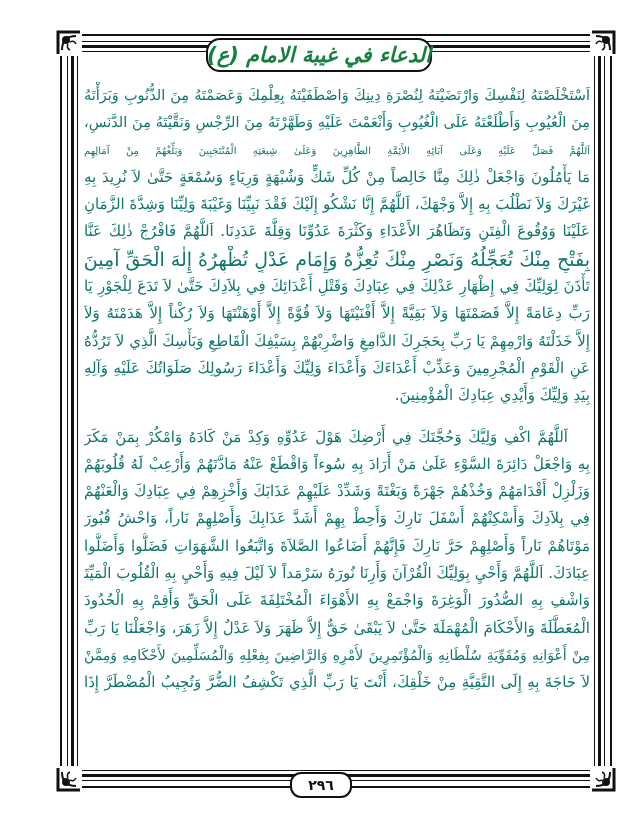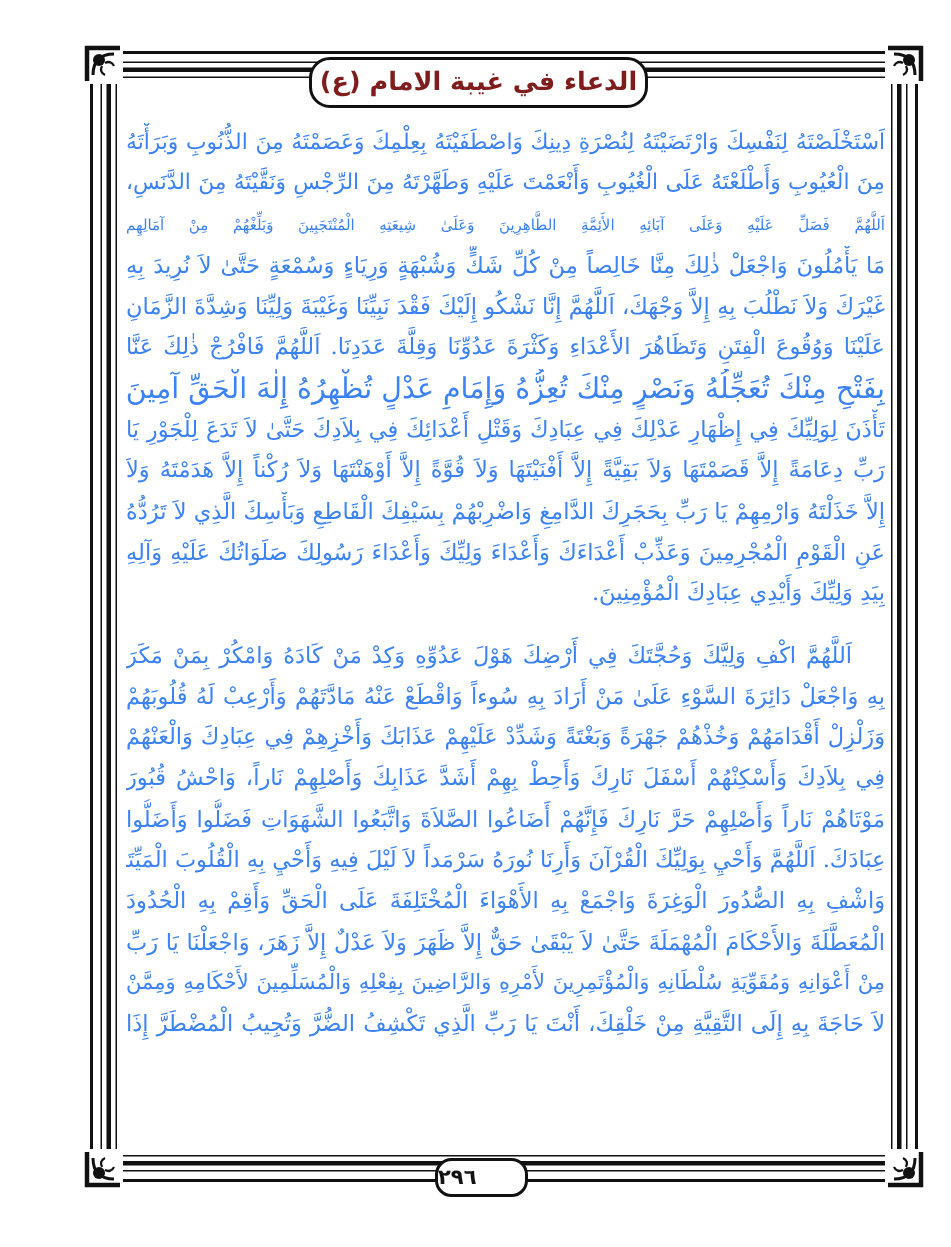--- a/index.html
+++ b/index.html
@@ -32,43 +32,43 @@
   .corner.bl { left: 56px; top: 766px; }
   .corner.br { left: 590px; top: 766px; }
 
   .header-cartouche {
     position: absolute; left: 206px; top: 38px; width: 222px; height: 30px;
     background: #fff; border: 2px solid #111; border-radius: 14px;
     display: flex; align-items: center; justify-content: center;
     z-index: 2;
   }
   .header-title {
-    font-family: "DejaVu Sans", sans-serif; font-weight: bold; font-size: 17px;
-    direction: rtl; unicode-bidi: embed; color: #7f1d1d; white-space: nowrap;
+    font-family: "DejaVu Sans", sans-serif; font-weight: bold; font-size: 21px;
+    direction: rtl; unicode-bidi: embed; color: #15803d; white-space: nowrap; font-style: italic;
   }
 
   .footer-cartouche {
     position: absolute; left: 290px; top: 772px; width: 58px; height: 22px;
     background: #fff; border: 2px solid #111; border-radius: 11px;
-    display: flex; align-items: center; justify-content: flex-start;
+    display: flex; align-items: center; justify-content: center;
     z-index: 2;
   }
   .page-number {
     font-family: "DejaVu Sans", sans-serif; font-weight: bold; font-size: 14px;
     letter-spacing: 3px; color: #111; direction: rtl;
   }
 
   .text-area {
     position: absolute; left: 84px; top: 82px; width: 506px; height: 690px;
     direction: rtl; text-align: justify; text-align-last: right;
   }
   .line {
     height: 27.3px; line-height: 27.3px; font-family: "DejaVu Serif", serif;
     font-size: 15px; white-space: nowrap; overflow: hidden;
-    text-align: justify; text-align-last: justify; color: #3b82f6;
+    text-align: justify; text-align-last: justify; color: #0f766e;
   }
   .line.last { text-align-last: right; }
   .para-gap { height: 14px; }
   .line.indent { padding-right: 22px; }
 </style>
 </head>
 <body>
 
 <div class="frame-outer">
   <div class="frame-inner"></div>

